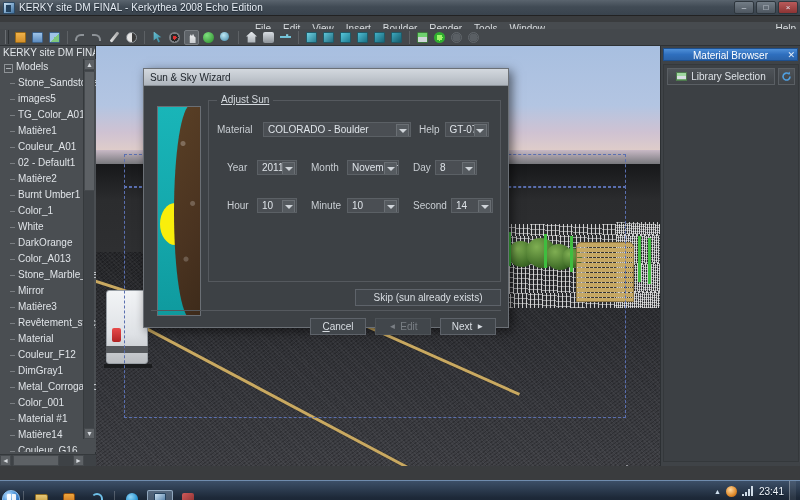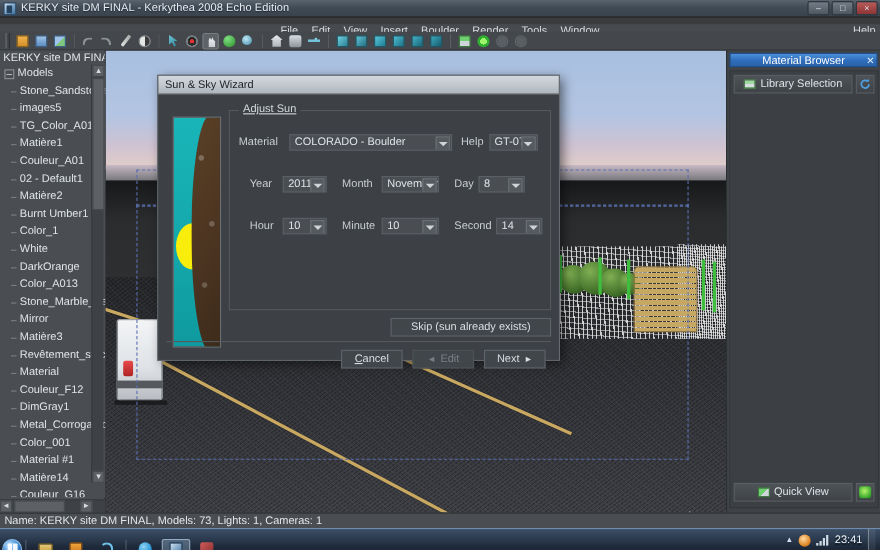--- a/index.html
+++ b/index.html
@@ -550,29 +550,20 @@
           <div class="sq-btn">
             <svg width="11" height="11" viewBox="0 0 11 11">
               <path d="M9 5.5a3.5 3.5 0 1 1-1.1-2.5" fill="none" stroke="#4f9fe0" stroke-width="1.6"></path>
               <path d="M8.6 0.6 L9.2 3.4 L6.4 3.0 Z" fill="#4f9fe0"></path>
             </svg>
           </div>
         </div>
 
         <div class="mat-area"></div>
 
-        <div class="qv-row btn-row">
-          <div class="lib-btn">
-            <span style="display:inline-block;width:11px;height:9px;background:linear-gradient(135deg,#6fd06f 50%,#cfd4d9 50%);border:1px solid #3d7a3d;"></span>
-            <span>Quick View</span>
-          </div>
-          <div class="sq-btn">
-            <span style="display:inline-block;width:11px;height:11px;border-radius:2px;background:radial-gradient(circle at 45% 40%,#b6f56a,#3aa82f 70%,#1f7a18);"></span>
-          </div>
-        </div>
       </div>
     </div>
 
   </div>
 
   <div class="dialog">
     <div class="dlg-title">
       <span>Sun &amp; Sky Wizard</span>
     </div>
 
@@ -668,21 +659,20 @@
       </div>
 
       <div class="dbtn" style="position:absolute;left:296px;top:232px;width:56px;gap:4px;">
         <span>Next</span>
         <span style="font-size:8px;">►</span>
       </div>
 
     </div>
   </div>
 
-  <div class="statusbar">Name: KERKY site DM FINAL, Models: 73, Lights: 1, Cameras: 1</div>
 
   <div class="taskbar">
     <div class="start-orb">
         <div class="orb-logo"></div>
       </div>
     <div class="tb-sep"></div>
 
     <div class="task-btn">
       <span style="display:inline-block;width:13px;height:10px;background:linear-gradient(180deg,#e6c878,#c59a3c);border:1px solid #8e6c22;border-radius:1px 2px 1px 1px;"></span>
     </div>

